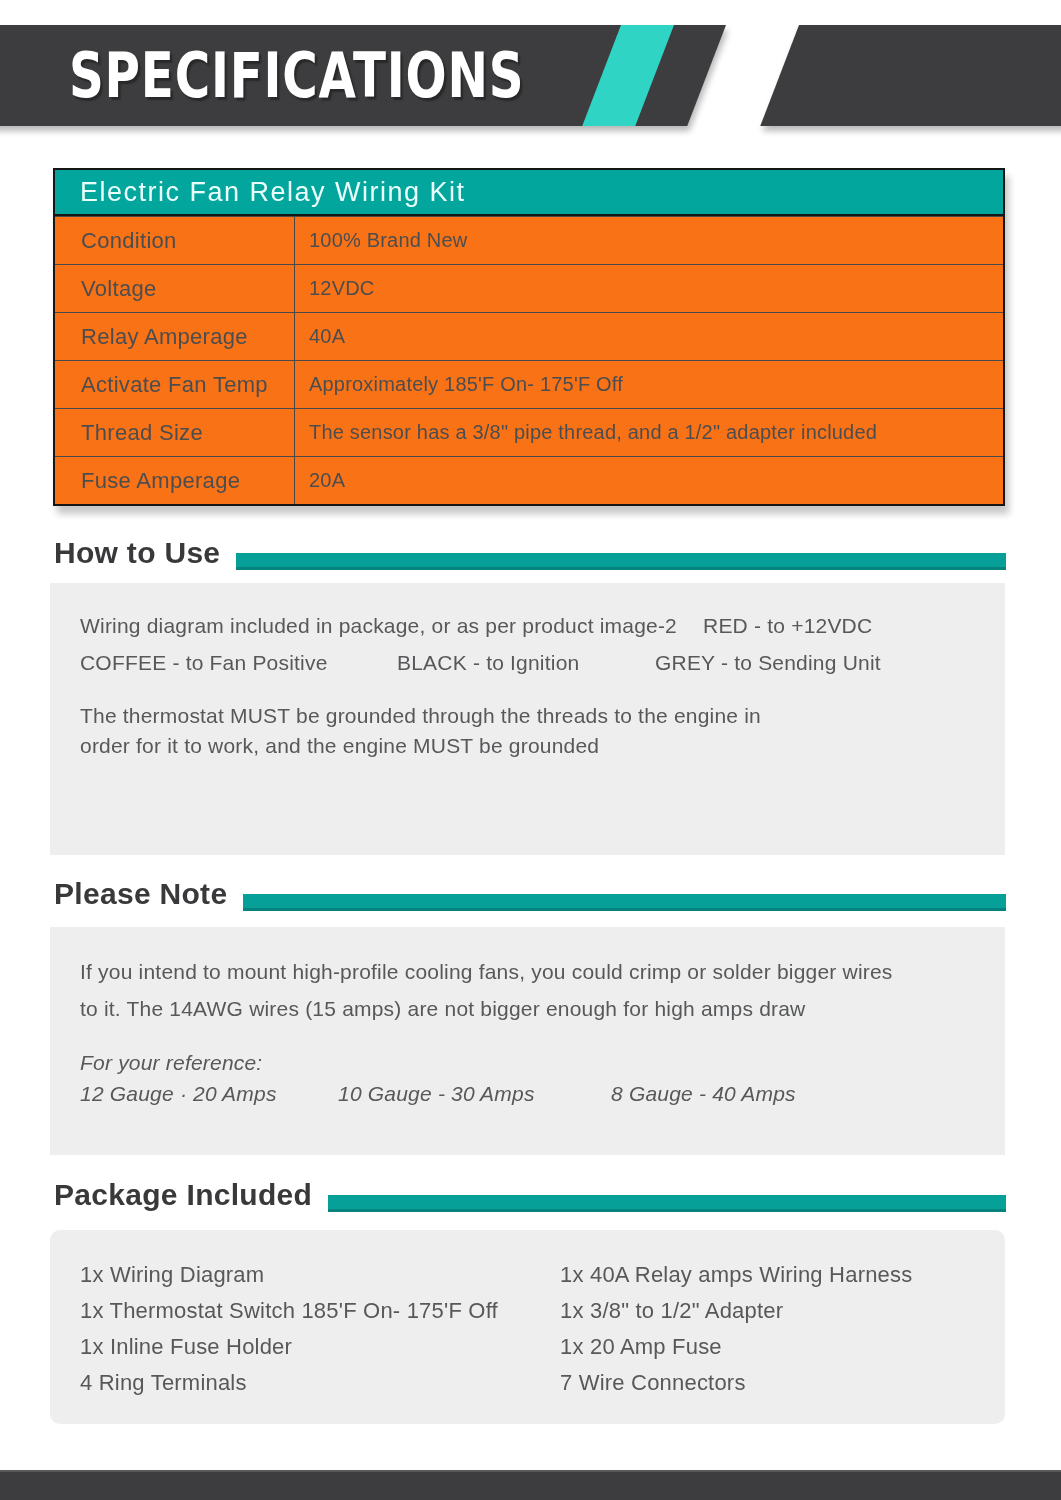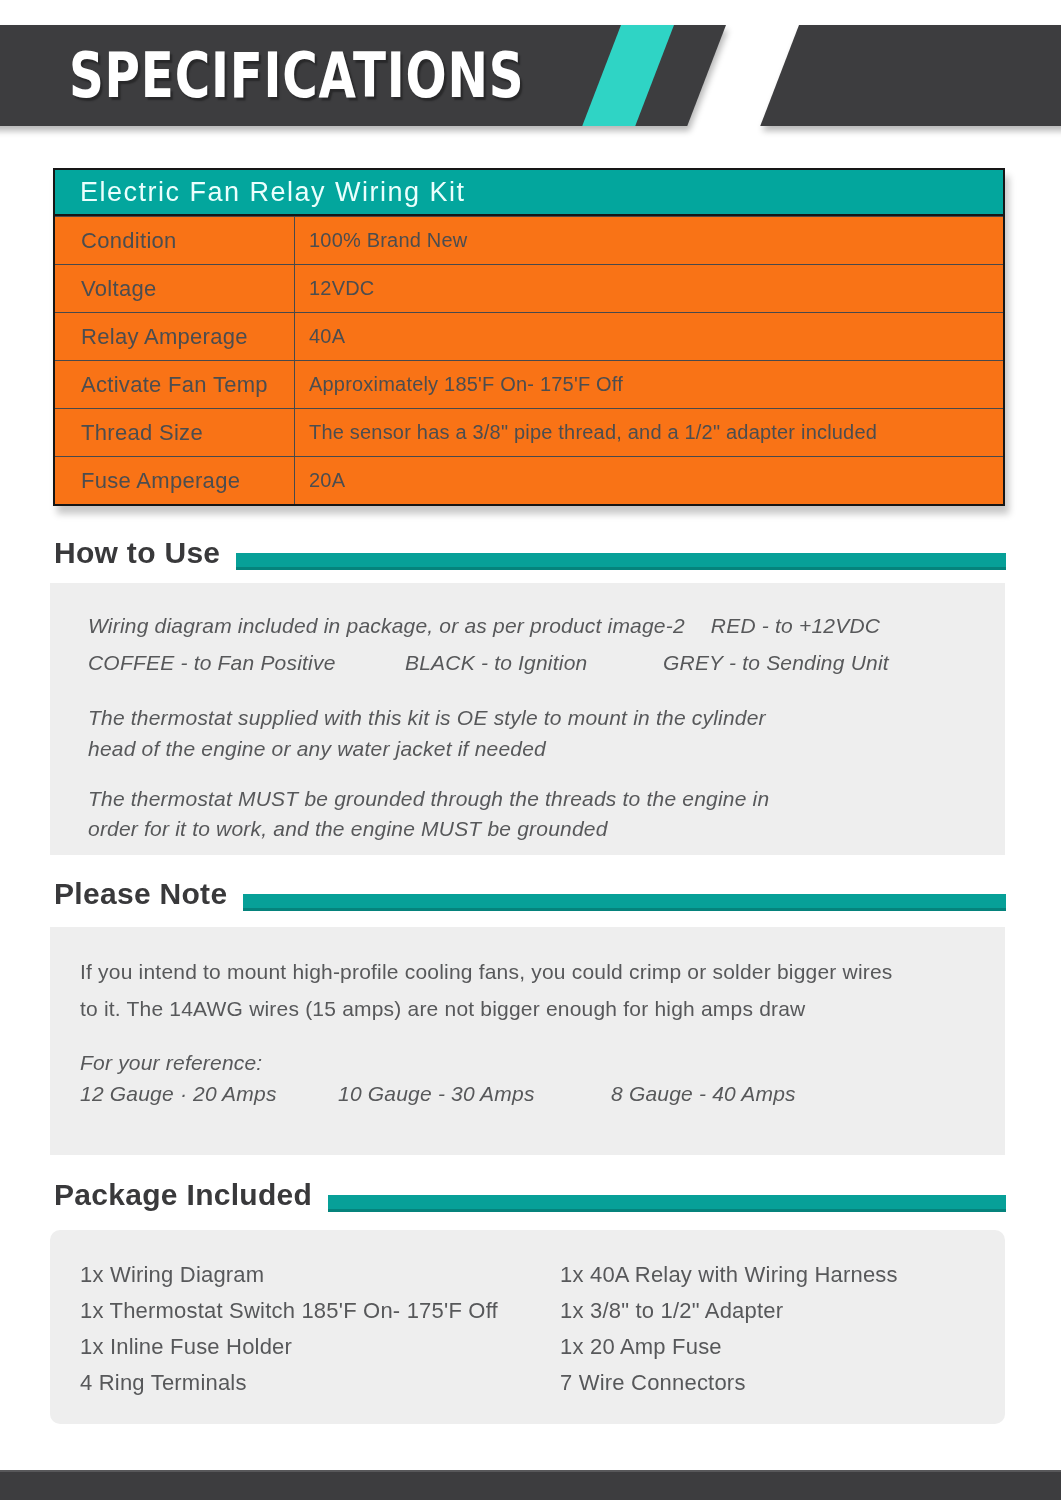--- a/index.html
+++ b/index.html
@@ -92,21 +92,21 @@
   .head-1 { top: 538px; }
   .head-2 { top: 879px; }
   .head-3 { top: 1180px; }
 
   
   .gray-box {
     position: absolute; left: 50px; width: 955px;
     background: #eeeeee;
     color: #57585a; font-size: 21px; letter-spacing: 0.2px;
   }
-  .box-1 { top: 583px; height: 272px; padding: 24px 20px 0 38px; font-style: italic; }
+  .box-1 { top: 583px; height: 272px; padding: 24px 20px 0 30px; }
   .box-2 { top: 927px; height: 228px; padding: 26px 20px 12px 30px; }
   .box-3 { top: 1230px; height: 194px; padding: 27px 0 0 30px; border-radius: 10px; }
 
   .box-1 .para-1 { line-height: 37px; }
   .box-1 .para-2 { margin-top: 21px; line-height: 31px; }
   .box-1 .para-3 { margin-top: 20px; line-height: 30px; }
   .seg { display: inline-block; }
   .seg-red { margin-left: 26px; }
   .seg-coffee { width: 317px; }
   .seg-black { width: 258px; }
@@ -175,24 +175,20 @@
 
   <section class="gray-box box-1">
     <div class="para-1">
       <div>
         <span class="seg">Wiring diagram included in package, or as per product image-2</span><span class="seg seg-red">RED - to +12VDC</span>
       </div>
       <div>
         <span class="seg seg-coffee">COFFEE - to Fan Positive</span><span class="seg seg-black">BLACK - to Ignition</span><span class="seg">GREY - to Sending Unit</span>
       </div>
     </div>
-    <div class="para-2">
-      <div>The thermostat supplied with this kit is OE style to mount in the cylinder</div>
-      <div>head of the engine or any water jacket if needed</div>
-    </div>
     <div class="para-3">
       <div>The thermostat MUST be grounded through the threads to the engine in</div>
       <div>order for it to work, and the engine MUST be grounded</div>
     </div>
   </section>
 
   <div class="section-head head-2">
     <h2>Please Note</h2>
     <div class="teal-bar"></div>
   </div>
@@ -217,21 +213,21 @@
 
   <section class="gray-box box-3">
     <div class="pkg-columns">
       <div class="pkg-col-left">
         <div>1x Wiring Diagram</div>
         <div>1x Thermostat Switch 185'F On- 175'F Off</div>
         <div>1x Inline Fuse Holder</div>
         <div>4 Ring Terminals</div>
       </div>
       <div class="pkg-col-right">
-        <div>1x 40A Relay with Wiring Harness</div>
+        <div>1x 40A Relay amps Wiring Harness</div>
         <div>1x 3/8" to 1/2" Adapter</div>
         <div>1x 20 Amp Fuse</div>
         <div>7 Wire Connectors</div>
       </div>
     </div>
   </section>
 
   <footer class="footer-bar"></footer>
 
 </div>

